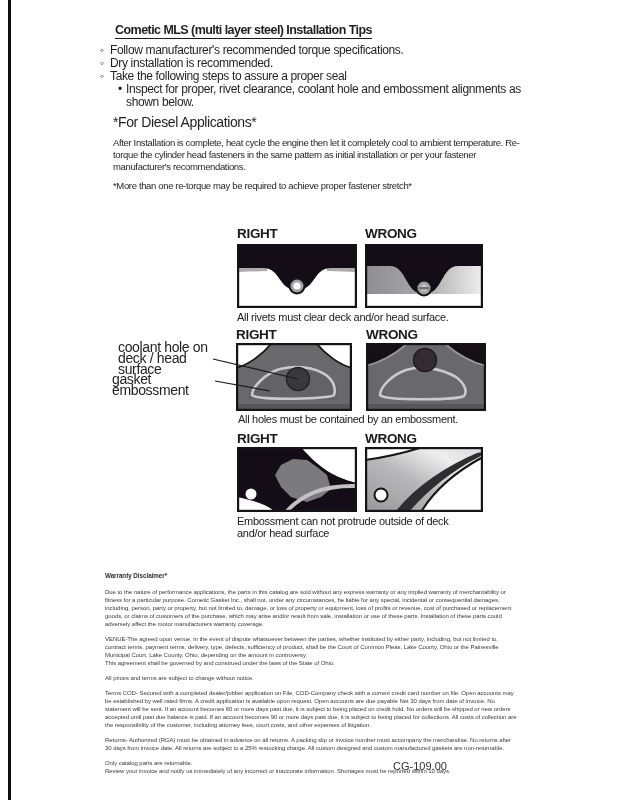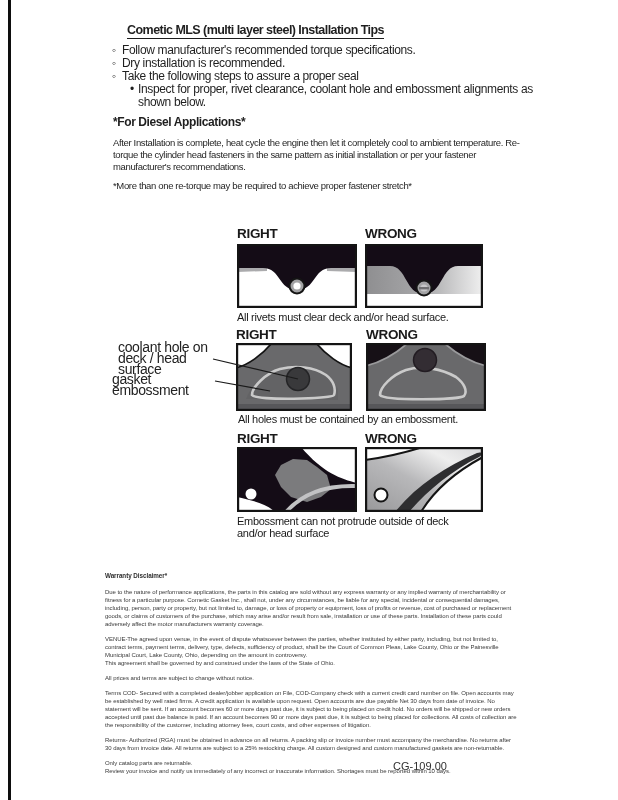--- a/index.html
+++ b/index.html
@@ -3,34 +3,34 @@
 <meta charset="utf-8">
 <style>
   html,body { margin:0; padding:0; background:#fff; }
   .page {
     position:relative; width:618px; height:800px; background:var(--paper,#ffffff);
     font-family:"Liberation Sans", sans-serif; color:var(--ink,#1f1f1f); overflow:hidden;
   }
   .scan-edge { position:absolute; left:8px; top:0; width:3px; height:800px; background:#0e0e0e; }
 
   
-  .header { position:absolute; left:112px; top:20px; width:432px; }
+  .header { position:absolute; left:100px; top:20px; width:432px; }
   .title {
     display:inline-block; margin:0 0 5px 15px; font-size:12.5px; font-weight:bold;
     letter-spacing:-0.55px; border-bottom:1.6px solid #1c1c1c; padding-bottom:1px;
   }
   .tips { margin:0; padding:0; list-style:none; font-size:12px; letter-spacing:-0.35px; line-height:12.9px; }
   .tips li { position:relative; padding-left:10px; }
   .tips li.lvl1::before { content:"◦"; position:absolute; left:0; top:0; }
   .tips li.lvl2 { padding-left:26px; }
   .tips li.lvl2::before { content:"•"; position:absolute; left:18px; top:0; }
 
   
   .diesel { position:absolute; left:113px; top:116px; width:410px; font-size:9.5px; letter-spacing:-0.35px; line-height:12px; }
-  .diesel h2 { margin:0 0 9px 0; font-size:12px; font-weight:bold; letter-spacing:-0.4px; }
+  .diesel h2 { margin:0 0 9px 0; font-size:14px; font-weight:normal; letter-spacing:-0.4px; }
   .diesel p { margin:0 0 6.5px 0; }
 
   
   .fig-label { position:absolute; font-weight:bold; font-size:13.5px; letter-spacing:-0.3px; text-align:left; color:#1a1a1a; }
   .fig-box { position:absolute; line-height:0; }
   .fig-box svg { display:block; }
   .fig-caption { position:absolute; font-weight:normal; font-size:11px; letter-spacing:-0.3px; line-height:11.5px; color:#1a1a1a; white-space:pre-line; }
   .fig2-label { position:absolute; font-size:14px; letter-spacing:-0.35px; line-height:11px; text-align:left; color:#222; white-space:pre-line; }
   .pointer-overlay { position:absolute; left:120px; top:330px; pointer-events:none; }
 

